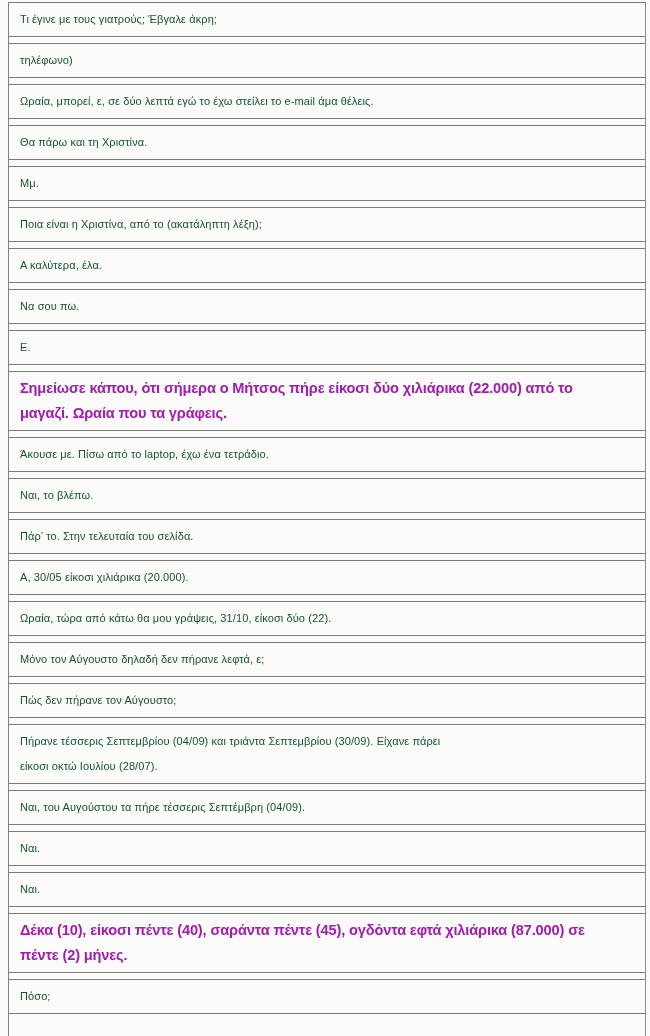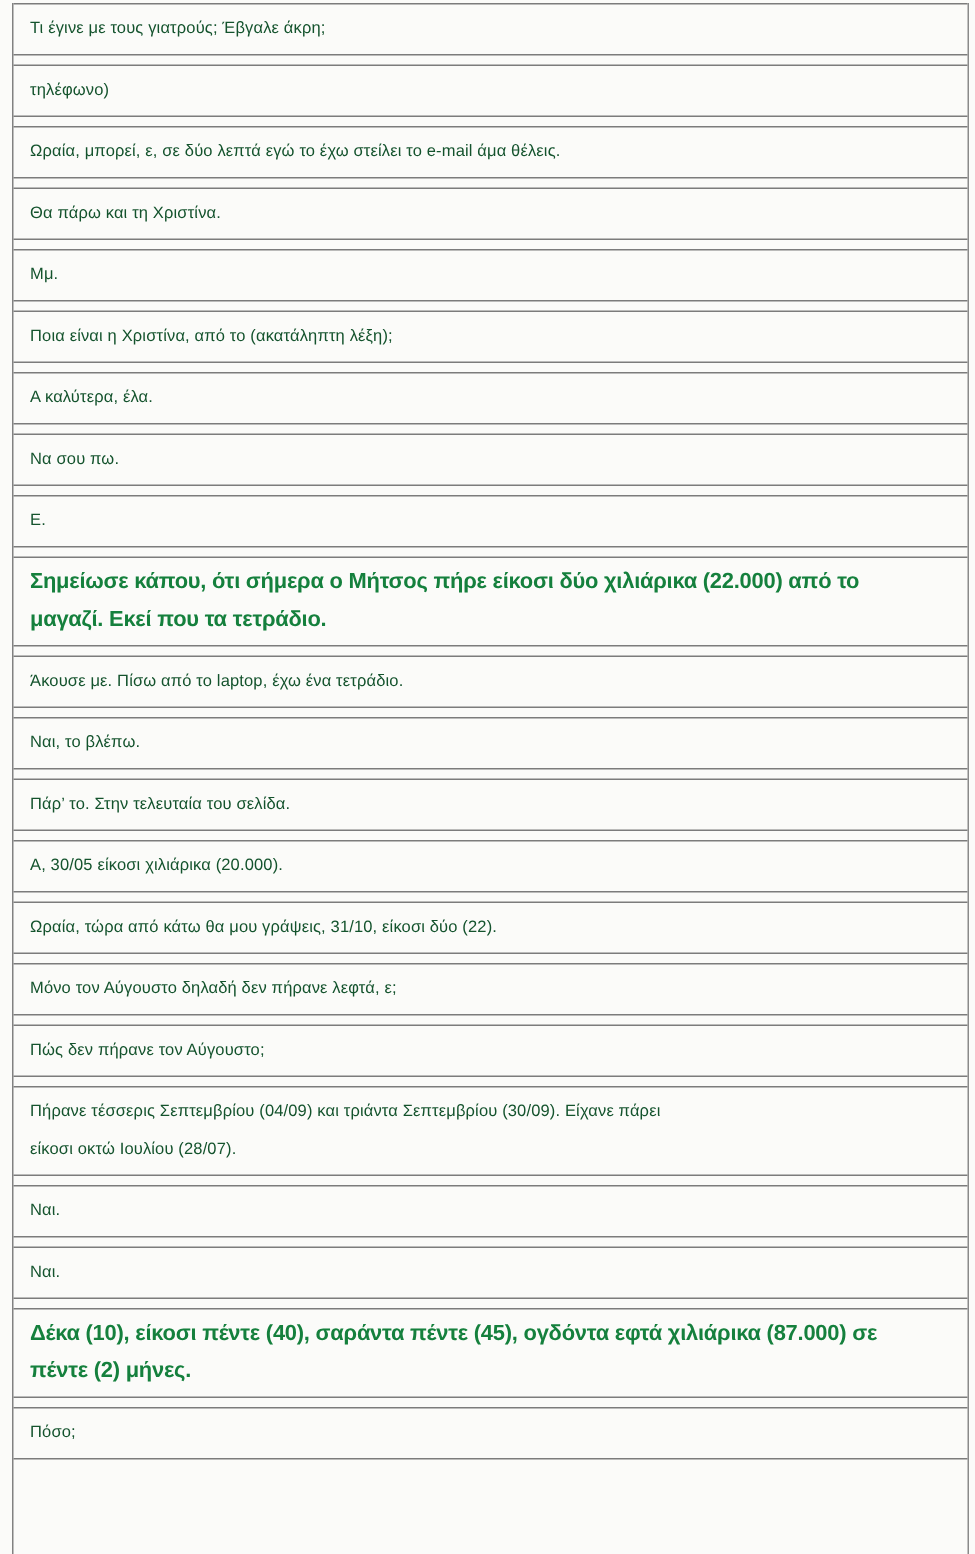--- a/index.html
+++ b/index.html
@@ -35,21 +35,21 @@
     font-size: 11px;
     letter-spacing: 0.1px;
   }
   .row .line {
     line-height: 25px;
     white-space: nowrap;
     overflow: hidden;
   }
   .row.bold {
     font-weight: bold;
-    color: #15803d;
+    color: #a21caf;
     font-size: 14.6px;
     letter-spacing: -0.15px;
   }
   .redaction {
     display: inline-block;
     width: 166px;
     height: 16px;
     background: #0b0b0b;
     border-radius: 9px 13px 8px 11px / 8px 7px 10px 7px;
     vertical-align: -2px;
@@ -90,21 +90,21 @@
         <div class="line"><span>Α καλύτερα, έλα.</span></div>
       </div>
       <div class="row">
         <div class="line"><span>Να σου πω.</span></div>
       </div>
       <div class="row">
         <div class="line"><span>Ε.</span></div>
       </div>
       <div class="row bold">
         <div class="line"><span>Σημείωσε κάπου, ότι σήμερα ο Μήτσος πήρε είκοσι δύο χιλιάρικα (22.000) από το</span></div>
-        <div class="line"><span>μαγαζί. Εκεί που τα τετράδιο.</span></div>
+        <div class="line"><span>μαγαζί. Ωραία που τα γράφεις.</span></div>
       </div>
       <div class="row">
         <div class="line"><span>Άκουσε με. Πίσω από το laptop, έχω ένα τετράδιο.</span></div>
       </div>
       <div class="row">
         <div class="line"><span>Ναι, το βλέπω.</span></div>
       </div>
       <div class="row">
         <div class="line"><span>Πάρ’ το. Στην τελευταία του σελίδα.</span></div>
       </div>
@@ -118,20 +118,23 @@
         <div class="line"><span>Μόνο τον Αύγουστο δηλαδή δεν πήρανε λεφτά, ε;</span></div>
       </div>
       <div class="row">
         <div class="line"><span>Πώς δεν πήρανε τον Αύγουστο;</span></div>
       </div>
       <div class="row">
         <div class="line"><span>Πήρανε τέσσερις Σεπτεμβρίου (04/09) και τριάντα Σεπτεμβρίου (30/09). Είχανε πάρει</span></div>
         <div class="line"><span>είκοσι οκτώ Ιουλίου (28/07).</span></div>
       </div>
       <div class="row">
+        <div class="line"><span>Ναι, του Αυγούστου τα πήρε τέσσερις Σεπτέμβρη (04/09).</span></div>
+      </div>
+      <div class="row">
         <div class="line"><span>Ναι.</span></div>
       </div>
       <div class="row">
         <div class="line"><span>Ναι.</span></div>
       </div>
       <div class="row bold">
         <div class="line"><span>Δέκα (10), είκοσι πέντε (40), σαράντα πέντε (45), ογδόντα εφτά χιλιάρικα (87.000) σε</span></div>
         <div class="line"><span>πέντε (2) μήνες.</span></div>
       </div>
       <div class="row">

